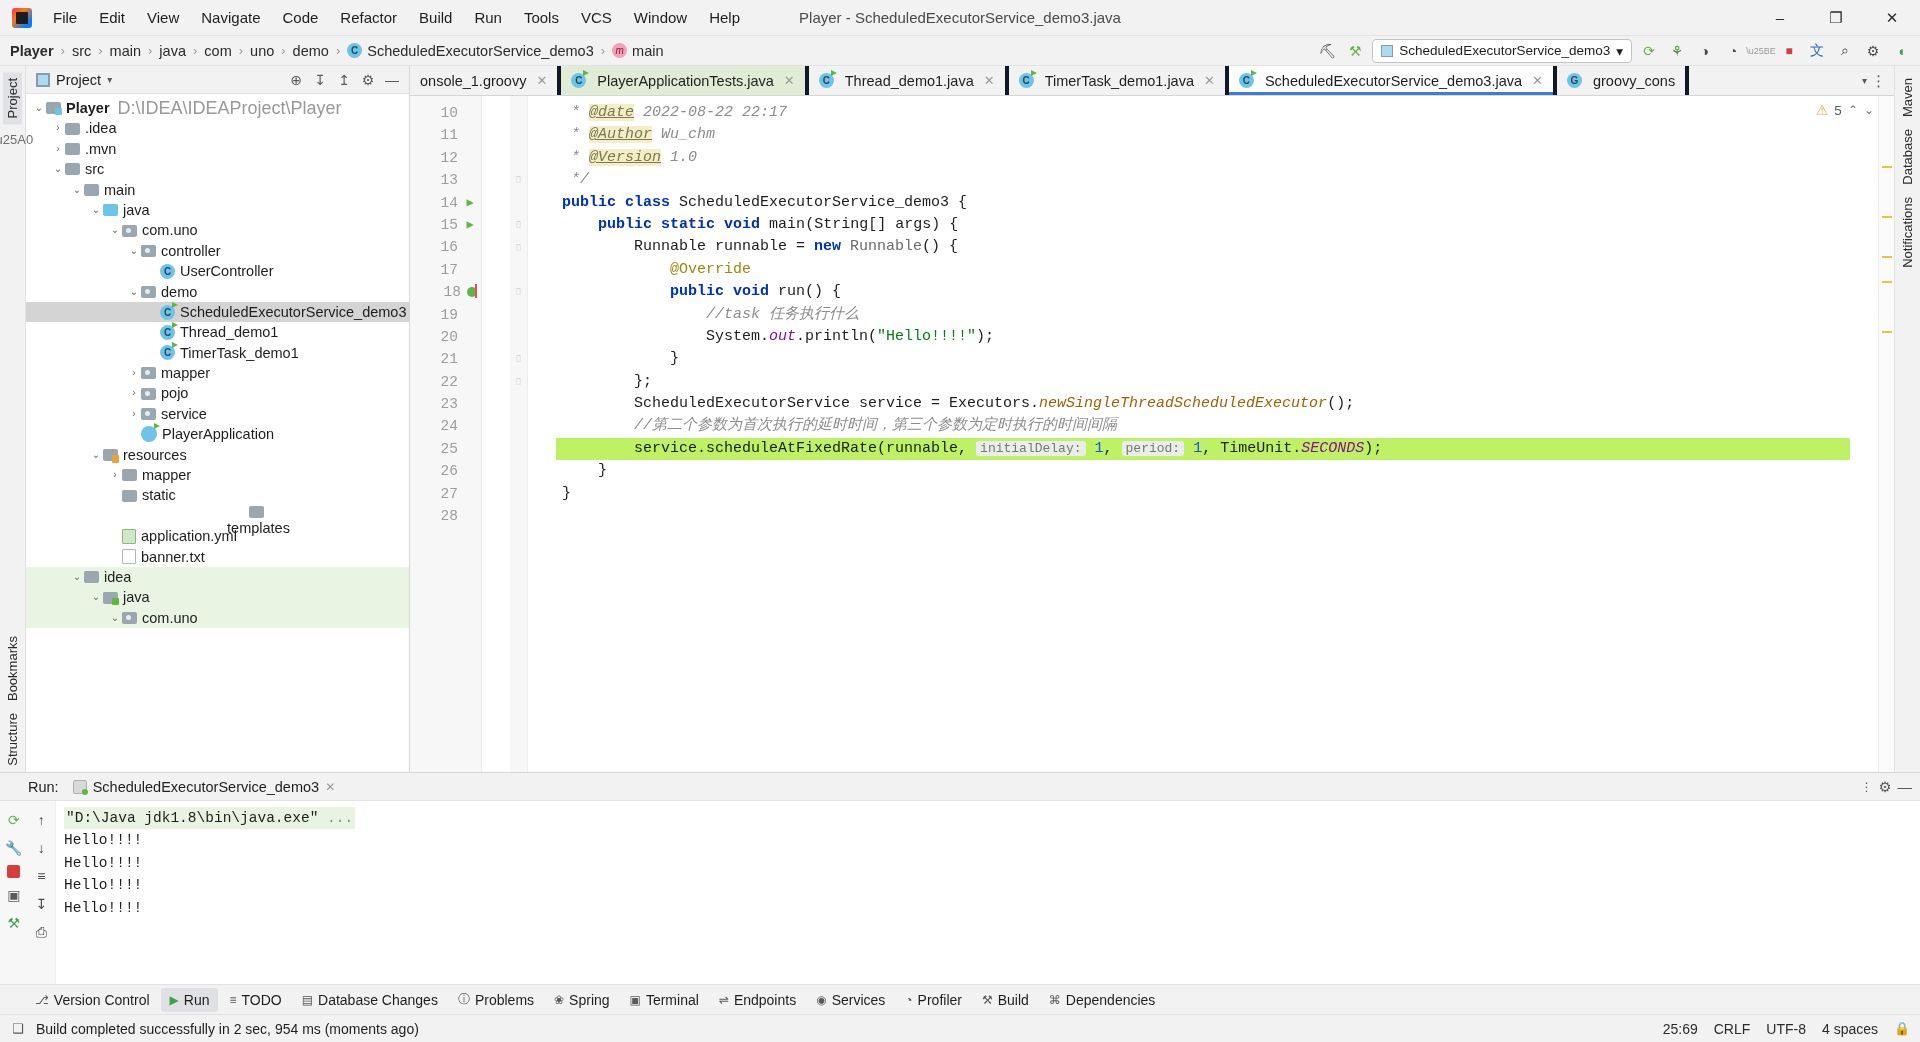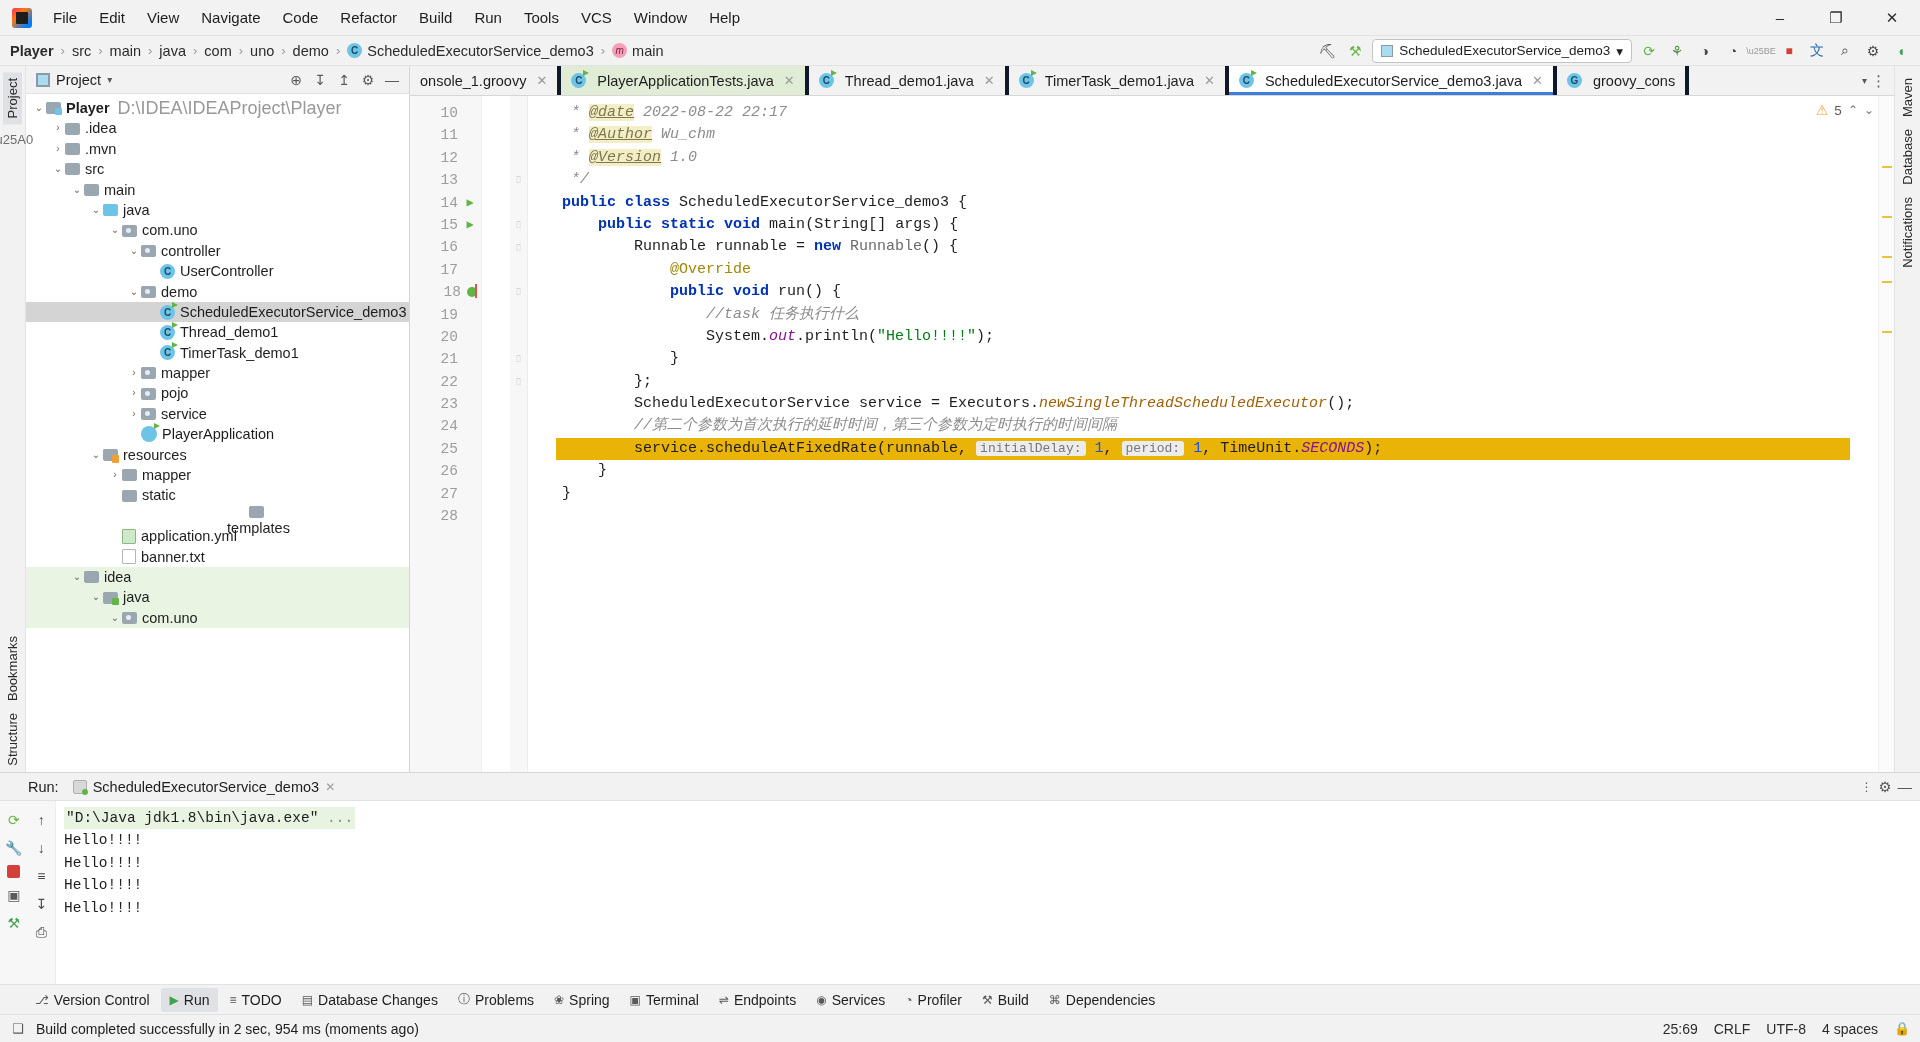--- a/index.html
+++ b/index.html
@@ -164,21 +164,21 @@
   .grun { color:#62b543; font-size:12px; margin-left:5px; width:14px; text-align:center;}
   .gbreak { width:10px; height:10px; border-radius:50%; background:#62b543; margin-left:6px; position:relative;}
   .gbreak:after{ content:""; position:absolute; left:8px; top:-3px; width:2px; height:14px; background:#e05252;}
   .fold-col { width:18px; flex:none; background:#f7f7f7; border-right:1px solid #ededed; padding-top:6px;}
   .fline { height:22.4px; display:flex; align-items:center; justify-content:center; color:#a0a0a0; font-size:10px;}
   .code {
     flex:1 1 auto; font-family:"Liberation Mono", monospace; font-size:15px;
     padding-top:6px; position:relative; overflow:hidden; white-space:pre; color:#1e1e1e;
   }
   .cline { height:22.4px; line-height:22.4px; padding-left:6px; white-space:pre; }
-  .cline.cur { background:#eab308; }
+  .cline.cur { background:#bef264; }
   .kw { color:#0033b3; font-weight:bold; }
   .str { color:#067d17; }
   .num { color:#1750eb; }
   .cmt { color:#8c8c8c; font-style:italic; }
   .jdoc { color:#8c8c8c; font-style:italic; }
   .jtag { color:#7a7a4a; font-style:italic; background:#f5edc8; text-decoration:underline; }
   .ann { color:#9e880d; }
   .mth { color:#1e1e1e; }
   .mthi { color:#a16207; font-style:italic;margin-top:36px; }
   .cfield { color:#871094; font-style:italic; }
@@ -255,20 +255,21 @@
       <div class="menu-item">Navigate</div>
       <div class="menu-item">Code</div>
       <div class="menu-item">Refactor</div>
       <div class="menu-item">Build</div>
       <div class="menu-item">Run</div>
       <div class="menu-item">Tools</div>
       <div class="menu-item">VCS</div>
       <div class="menu-item">Window</div>
       <div class="menu-item">Help</div>
     </div>
+    <div class="win-title">Player - ScheduledExecutorService_demo3.java</div>
     <div class="winbtns">
       <div class="winbtn">–</div>
       <div class="winbtn">❐</div>
       <div class="winbtn close">✕</div>
     </div>
   </div>
 
   <div class="navbar">
     <div class="crumb bold">
         <span>Player</span>

